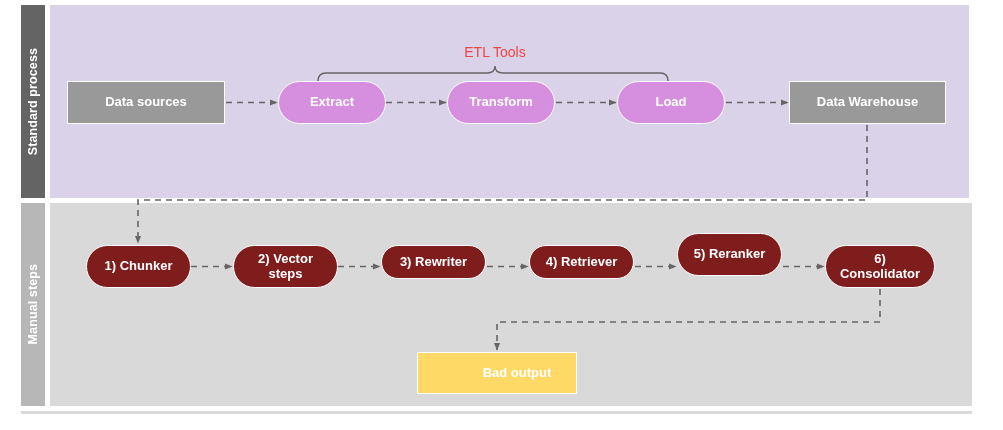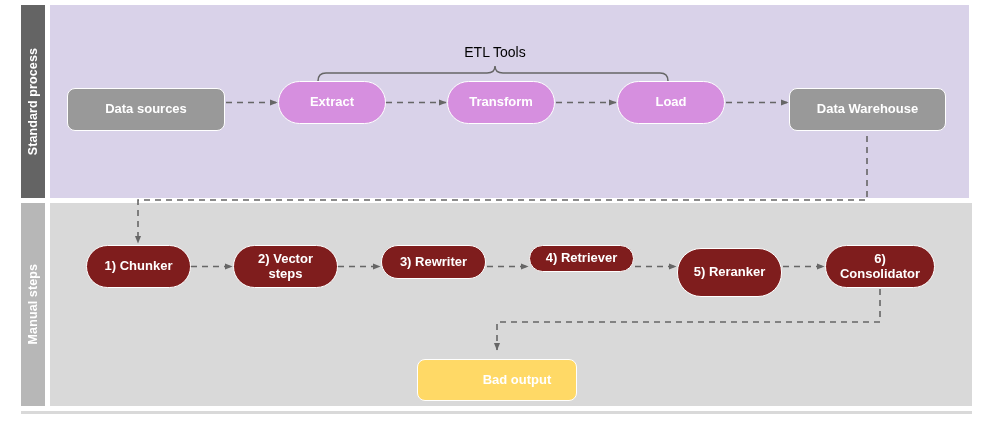--- a/index.html
+++ b/index.html
@@ -67,33 +67,33 @@
     align-items: center;
     justify-content: center;
     text-align: center;
     color: #ffffff;
     font-weight: bold;
     font-size: 13px;
     line-height: 1.15;
     box-sizing: border-box;
     border: 1.5px solid #ffffff;
   }
-  .node.rect { border-radius: 8px; margin-top: 7px; }
+  .node.rect { border-radius: 0; }
   .node.pill { border-radius: 24px; }
   .node.grey   { background: #999999; }
   .node.purple { background: #d68fdf; }
   .node.pillgrey { background: #7f1d1d; }
   .node.yellow { background: #ffd966; padding-left: 40px; }
 
   
   #etl-label {
     position: absolute;
     left: 395px; top: 44px; width: 200px;
     text-align: center;
-    color: #000000;
+    color: #ef4444;
     font-size: 14px;
     font-weight: normal;
   }
 
   
   #wires {
     position: absolute;
     left: 0; top: 0;
     width: 1003px; height: 430px;
     pointer-events: none;
@@ -174,25 +174,25 @@
     <span>
       <span>2) Vector</span><br>
       <span>steps</span>
     </span>
   </div>
 
   <div class="node pill pillgrey" style="left:381px; top:245px; width:105px; height:34px;">
     <span>3) Rewriter</span>
   </div>
 
-  <div class="node pill pillgrey" style="left:529px; top:245px; width:105px; height:27px;">
+  <div class="node pill pillgrey" style="left:529px; top:245px; width:105px; height:34px;">
     <span>4) Retriever</span>
   </div>
 
-  <div class="node pill pillgrey" style="left:677px; top:248px; width:105px; height:49px;">
+  <div class="node pill pillgrey" style="left:677px; top:233px; width:105px; height:43px;">
     <span>5) Reranker</span>
   </div>
 
   <div class="node pill pillgrey" style="left:825px; top:245px; width:110px; height:43px;">
     <span>
       <span>6)</span><br>
       <span>Consolidator</span>
     </span>
   </div>
 

